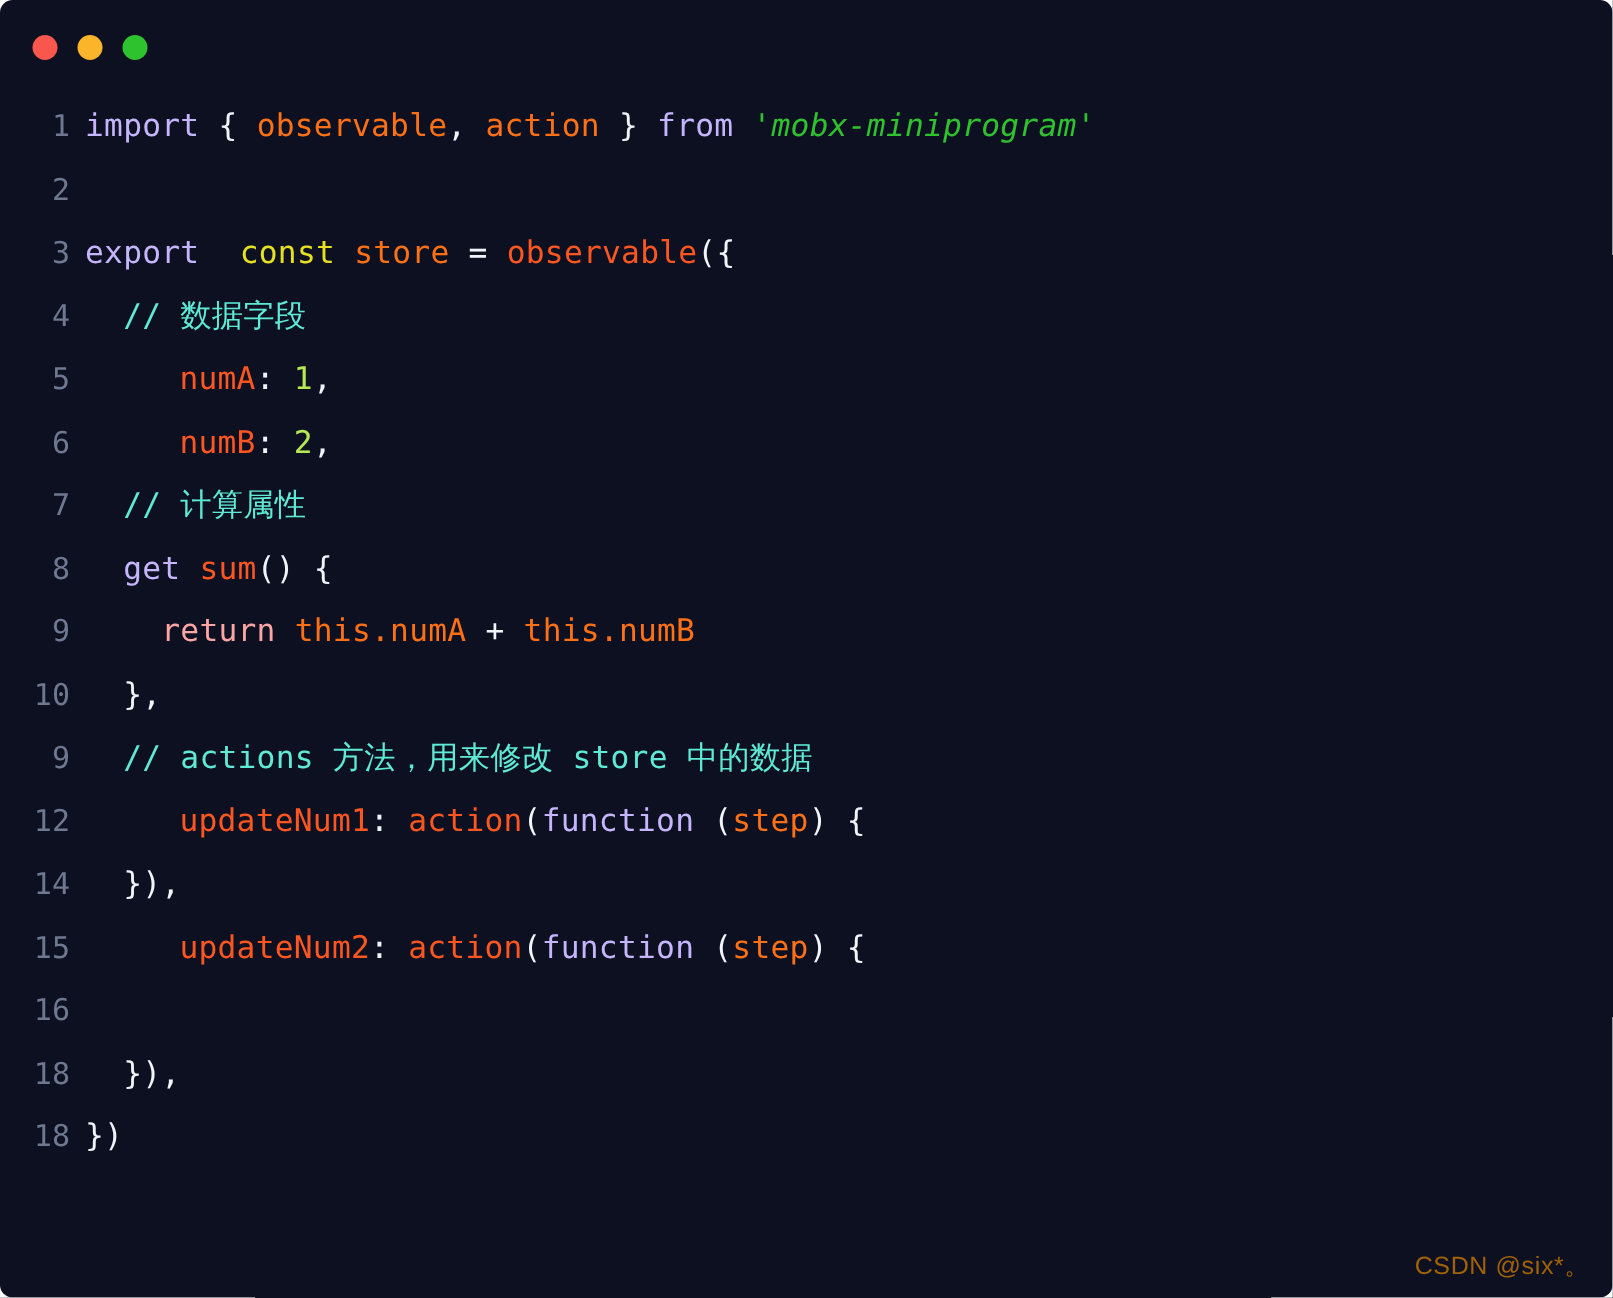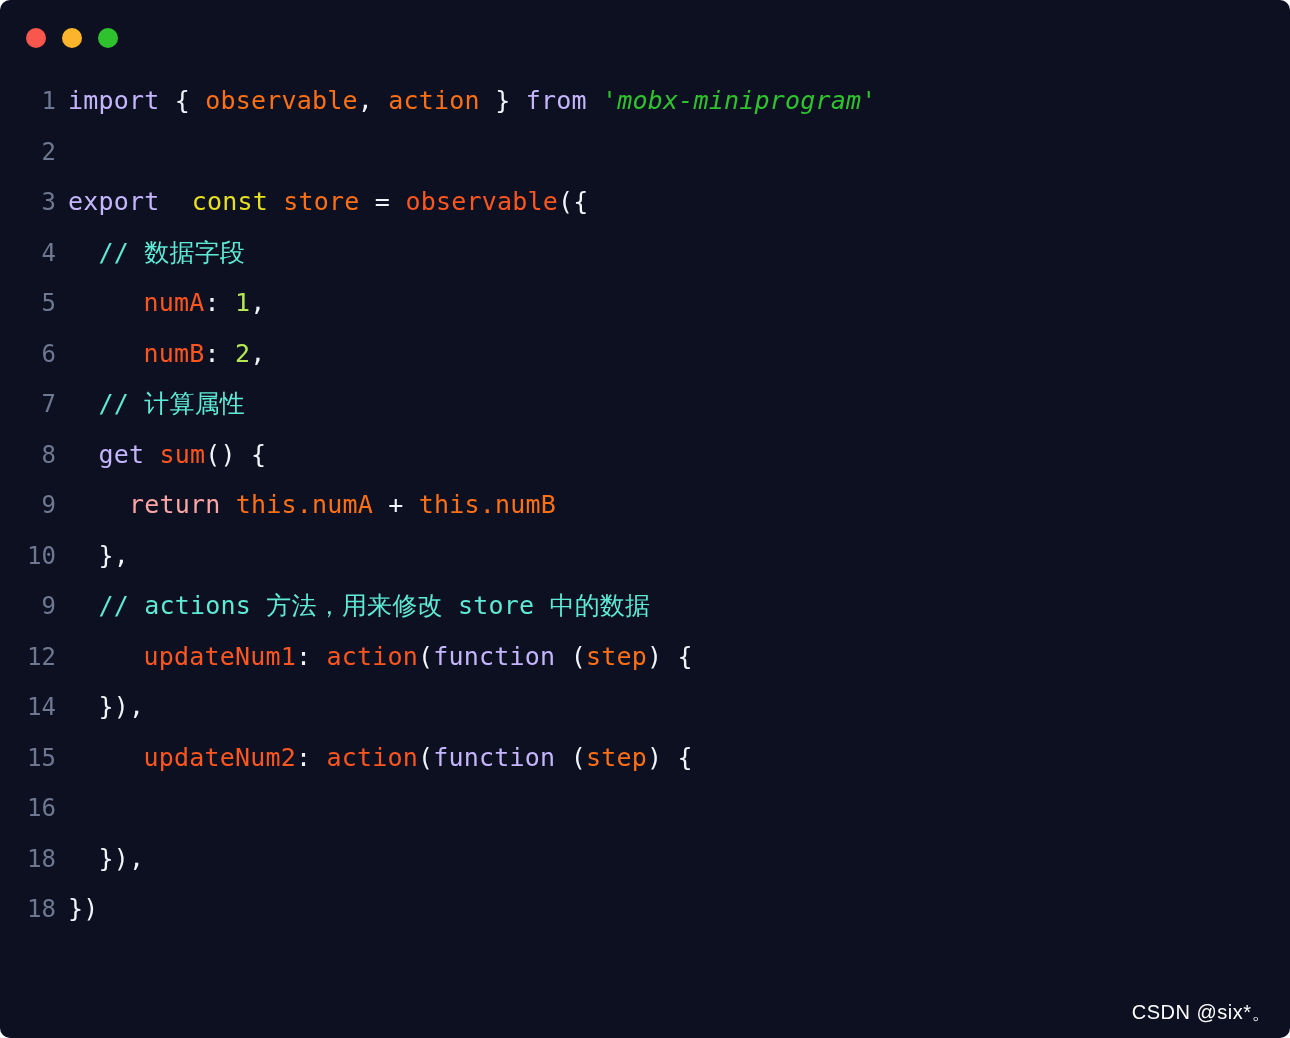--- a/index.html
+++ b/index.html
@@ -84,21 +84,21 @@
   .t-str      { color: #2fc22f; font-style: italic; }  
   .t-num      { color: #b5e853; }  
   .t-punc     { color: #f2f4fb; }  
   .t-comment  { color: #5eead4; }  
   .t-fn       { color: #fd5620; }  
 
   .watermark {
     position: absolute;
     right: 18px;
     bottom: 12px;
-    color: #ffffff;
+    color: #a16207;
     font-size: 20px;
     font-family: "Liberation Sans", sans-serif;
     letter-spacing: 0.5px;
   }
 </style>
 </head>
 <body>
 
 <div class="code-window">
 

